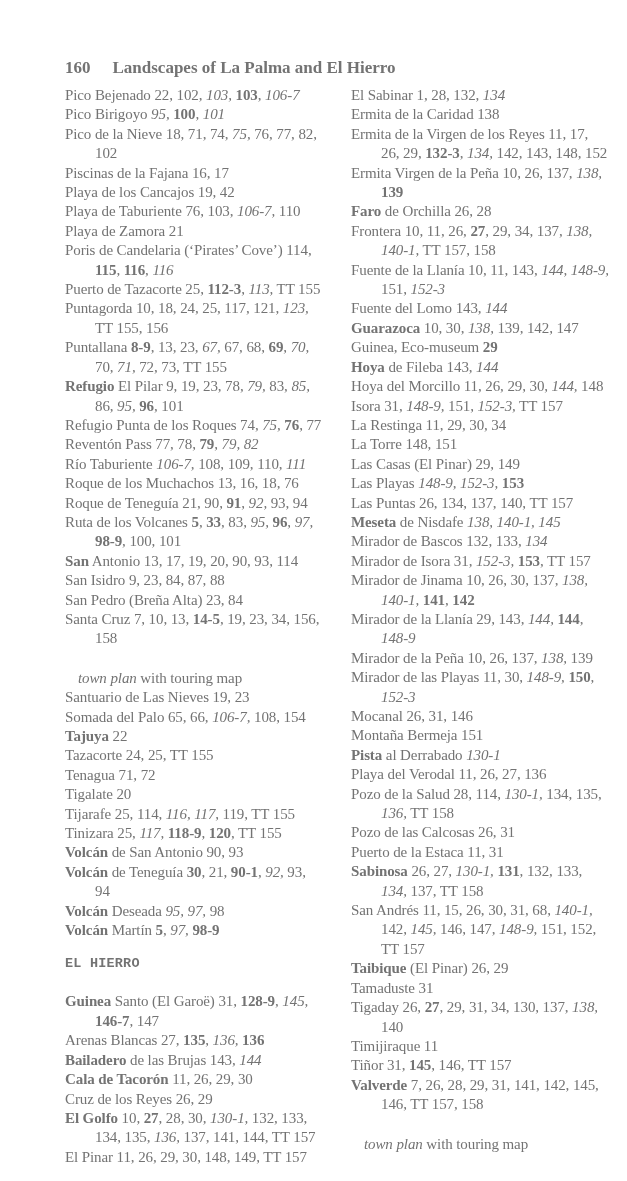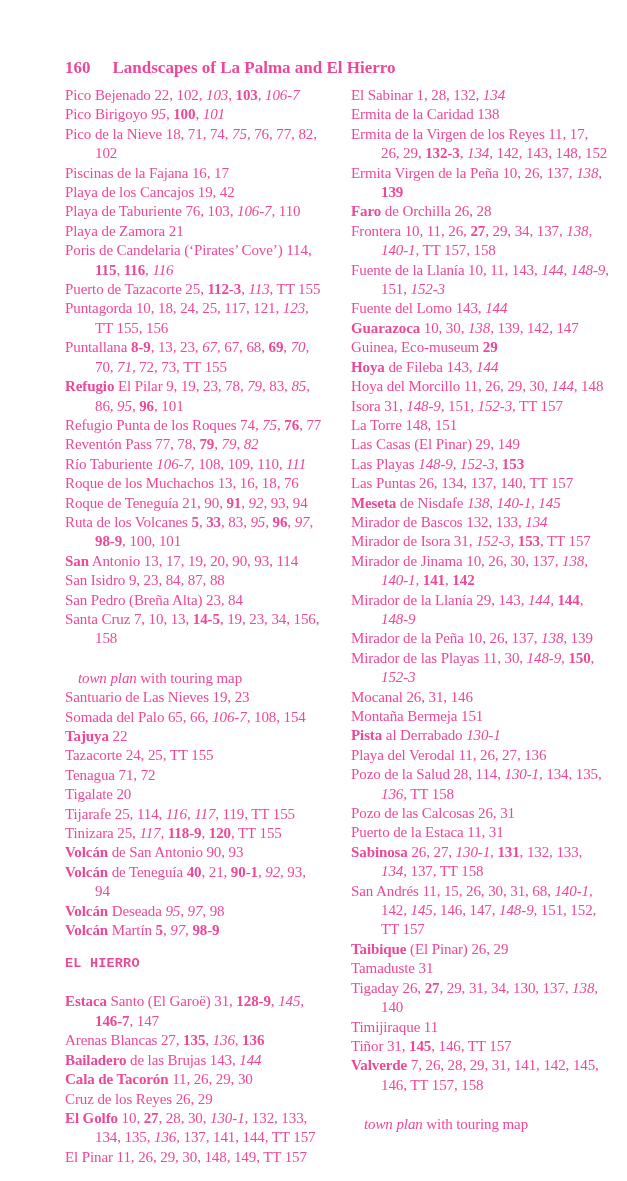--- a/index.html
+++ b/index.html
@@ -2,21 +2,21 @@
 <html><head>
 <meta charset="utf-8">
 <style>
   html, body { margin: 0; padding: 0; background: #e8e8e8; }
   .page {
     position: relative;
     width: 627px;
     height: 1181px;
     margin: 0 auto;
     background: #ffffff;
-    color: #ec4899;
+    color: #737373;
     font-family: "Liberation Serif", "DejaVu Serif", serif;
     overflow: hidden;
     box-sizing: border-box;
   }
   .page-header {
     position: absolute;
     top: 58px;
     left: 65px;
     right: 35px;
     font-size: 17px;
@@ -94,25 +94,25 @@
         <div class="entry sub"><i>town plan</i> with touring map</div>
         <div class="entry">Santuario de Las Nieves 19, 23</div>
         <div class="entry">Somada del Palo 65, 66, <i>106-7,</i> 108, 154</div>
         <div class="entry"><b>Tajuya</b> 22</div>
         <div class="entry">Tazacorte 24, 25, TT 155</div>
         <div class="entry">Tenagua 71, 72</div>
         <div class="entry">Tigalate 20</div>
         <div class="entry">Tijarafe 25, 114, <i>116, 117</i>, 119, TT 155</div>
         <div class="entry">Tinizara 25, <i>117,</i> <b>118-9</b>, <b>120</b>, TT 155</div>
         <div class="entry"><b>Volcán</b> de San Antonio 90, 93</div>
-        <div class="entry"><b>Volcán</b> de Teneguía <b>40</b>, 21, <b>90-1</b>, <i>92,</i> 93, 94</div>
+        <div class="entry"><b>Volcán</b> de Teneguía <b>30</b>, 21, <b>90-1</b>, <i>92,</i> 93, 94</div>
         <div class="entry"><b>Volcán</b> Deseada <i>95, 97,</i> 98</div>
         <div class="entry"><b>Volcán</b> Martín <b>5</b>, <i>97,</i> <b>98-9</b></div>
         <div class="heading">EL HIERRO</div>
-        <div class="entry"><b>Estaca</b> Santo (El Garoë) 31, <b>128-9</b>, <i>145,</i> <b>146-7</b>, 147</div>
+        <div class="entry"><b>Guinea</b> Santo (El Garoë) 31, <b>128-9</b>, <i>145,</i> <b>146-7</b>, 147</div>
         <div class="entry">Arenas Blancas 27, <b>135</b>, <i>136,</i> <b>136</b></div>
         <div class="entry"><b>Bailadero</b> de las Brujas 143, <i>144</i></div>
         <div class="entry"><b>Cala de Tacorón</b> 11, 26, 29, 30</div>
         <div class="entry">Cruz de los Reyes 26, 29</div>
         <div class="entry"><b>El Golfo</b> 10, <b>27</b>, 28, 30, <i>130-1,</i> 132, 133, 134, 135, <i>136,</i> 137, 141, 144, TT 157</div>
         <div class="entry">El Pinar 11, 26, 29, 30, 148, 149, TT 157</div>
       </div>
     <div class="index-col">
         <div class="entry">El Sabinar 1, 28, 132, <i>134</i></div>
         <div class="entry">Ermita de la Caridad 138</div>
@@ -120,20 +120,21 @@
         <div class="entry">Ermita Virgen de la Peña 10, 26, 137, <i>138,</i> <b>139</b></div>
         <div class="entry"><b>Faro</b> de Orchilla 26, 28</div>
         <div class="entry">Frontera 10, 11, 26, <b>27</b>, 29, 34, 137, <i>138, 140-1,</i> TT 157, 158</div>
         <div class="entry">Fuente de la Llanía 10, 11, 143, <i>144, 148-9,</i> 151, <i>152-3</i></div>
         <div class="entry">Fuente del Lomo 143, <i>144</i></div>
         <div class="entry"><b>Guarazoca</b> 10, 30, <i>138,</i> 139, 142, 147</div>
         <div class="entry">Guinea, Eco-museum <b>29</b></div>
         <div class="entry"><b>Hoya</b> de Fileba 143, <i>144</i></div>
         <div class="entry">Hoya del Morcillo 11, 26, 29, 30, <i>144,</i> 148</div>
         <div class="entry">Isora 31, <i>148-9,</i> 151, <i>152-3,</i> TT 157</div>
+        <div class="entry">La Restinga 11, 29, 30, 34</div>
         <div class="entry">La Torre 148, 151</div>
         <div class="entry">Las Casas (El Pinar) 29, 149</div>
         <div class="entry">Las Playas <i>148-9, 152-3,</i> <b>153</b></div>
         <div class="entry">Las Puntas 26, 134, 137, 140, TT 157</div>
         <div class="entry"><b>Meseta</b> de Nisdafe <i>138, 140-1, 145</i></div>
         <div class="entry">Mirador de Bascos 132, 133, <i>134</i></div>
         <div class="entry">Mirador de Isora 31, <i>152-3,</i> <b>153</b>, TT 157</div>
         <div class="entry">Mirador de Jinama 10, 26, 30, 137, <i>138, 140-1,</i> <b>141</b>, <b>142</b></div>
         <div class="entry">Mirador de la Llanía 29, 143, <i>144,</i> <b>144</b>, <i>148-9</i></div>
         <div class="entry">Mirador de la Peña 10, 26, 137, <i>138,</i> 139</div>

